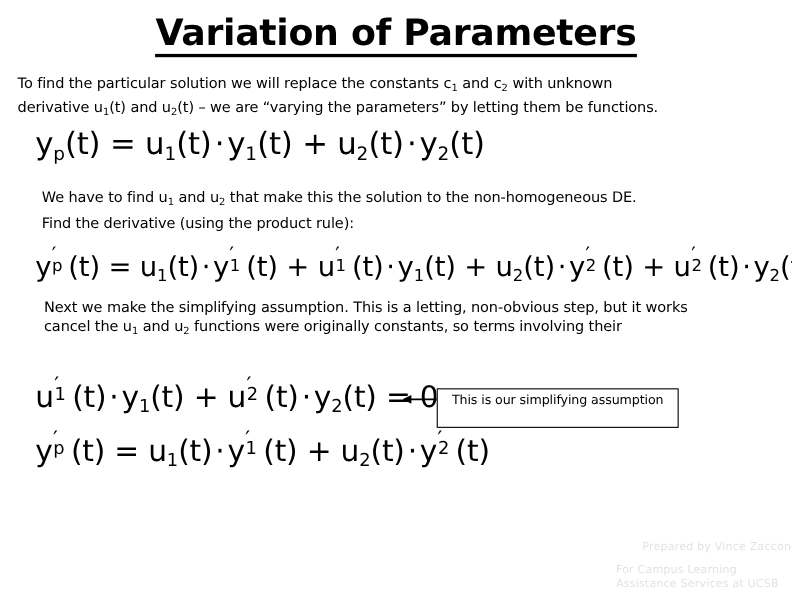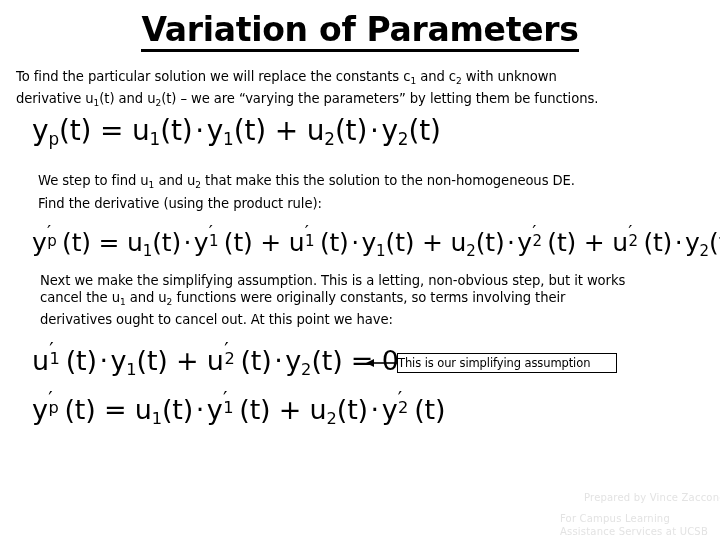--- a/index.html
+++ b/index.html
@@ -98,26 +98,27 @@
   #eq-ypprime { left: 32px; top: 226px; font-size: 25px; }
   #eq-assum   { left: 32px; top: 343px; font-size: 27px; }
   #eq-final   { left: 32px; top: 392px; font-size: 27px; }
 
   
   #callout-box {
     position: absolute;
     left: 397px;
     top: 353px;
     width: 220px;
-    height: 20px;
+    height: 36px;
     border: 1px solid #000;
     background: #ffffff;
     box-sizing: border-box;
     font-size: 11.5px;
     line-height: 18px;
+    text-align: center;
     color: #000;
     letter-spacing: -0.1px;
     white-space: nowrap;
   }
   #callout-arrow {
     position: absolute;
     left: 366px;
     top: 354px;
     width: 34px;
     height: 18px;
@@ -147,33 +148,32 @@
 <div class="para" id="para-intro">
   <span>To find the particular solution we will replace the constants c</span><sub>1</sub><span> and c</span><sub>2</sub><span> with unknown</span><br>
   <span>derivative u</span><sub>1</sub><span>(t) and u</span><sub>2</sub><span>(t) – we are “varying the parameters” by letting them be functions.</span>
 </div>
 
 <div class="eq" id="eq-yp">
   <span class="v">y</span><sub>p</sub><span>(t) = </span><span class="v">u</span><sub>1</sub><span>(t)</span><span class="dot">·</span><span class="v">y</span><sub>1</sub><span>(t)</span><span> + </span><span class="v">u</span><sub>2</sub><span>(t)</span><span class="dot">·</span><span class="v">y</span><sub>2</sub><span>(t)</span>
 </div>
 
 <div class="para" id="para-need">
-  <span>We step to find u</span><sub>1</sub><span> and u</span><sub>2</sub><span> that make this the solution to the non-homogeneous DE.</span>
+  <span>We have to find u</span><sub>1</sub><span> and u</span><sub>2</sub><span> that make this the solution to the non-homogeneous DE.</span>
 </div>
 
 <div class="para" id="para-deriv">Find the derivative (using the product rule):</div>
 
 <div class="eq" id="eq-ypprime">
   <span class="v">y</span><span class="psub"><span class="pr">′</span><span class="sb">p</span></span><span>(t) = </span><span class="v">u</span><sub>1</sub><span>(t)</span><span class="dot">·</span><span class="v">y</span><span class="psub"><span class="pr">′</span><span class="sb">1</span></span><span>(t)</span><span> + </span><span class="v">u</span><span class="psub"><span class="pr">′</span><span class="sb">1</span></span><span>(t)</span><span class="dot">·</span><span class="v">y</span><sub>1</sub><span>(t)</span><span> + </span><span class="v">u</span><sub>2</sub><span>(t)</span><span class="dot">·</span><span class="v">y</span><span class="psub"><span class="pr">′</span><span class="sb">2</span></span><span>(t)</span><span> + </span><span class="v">u</span><span class="psub"><span class="pr">′</span><span class="sb">2</span></span><span>(t)</span><span class="dot">·</span><span class="v">y</span><sub>2</sub><span>(t)</span>
 </div>
 
 <div class="para" id="para-next">
   <span>Next we make the simplifying assumption. This is a letting, non-obvious step, but it works</span><br>
   <span>cancel the u</span><sub>1</sub><span> and u</span><sub>2</sub><span> functions were originally constants, so terms involving their</span><br>
-  <span>derivatives ought to cancel out.  At this point we have:</span>
 </div>
 
 <div class="eq" id="eq-assum">
   <span class="v">u</span><span class="psub"><span class="pr">′</span><span class="sb">1</span></span><span>(t)</span><span class="dot">·</span><span class="v">y</span><sub>1</sub><span>(t)</span><span> + </span><span class="v">u</span><span class="psub"><span class="pr">′</span><span class="sb">2</span></span><span>(t)</span><span class="dot">·</span><span class="v">y</span><sub>2</sub><span>(t)</span><span> = 0</span>
 </div>
 
 <svg id="callout-arrow" viewBox="0 0 34 18">
   <line x1="33" y1="9" x2="6" y2="9" stroke="#000" stroke-width="1.6"></line>
   <polygon points="0,9 8,5 8,13" fill="#000"></polygon>
 </svg>

